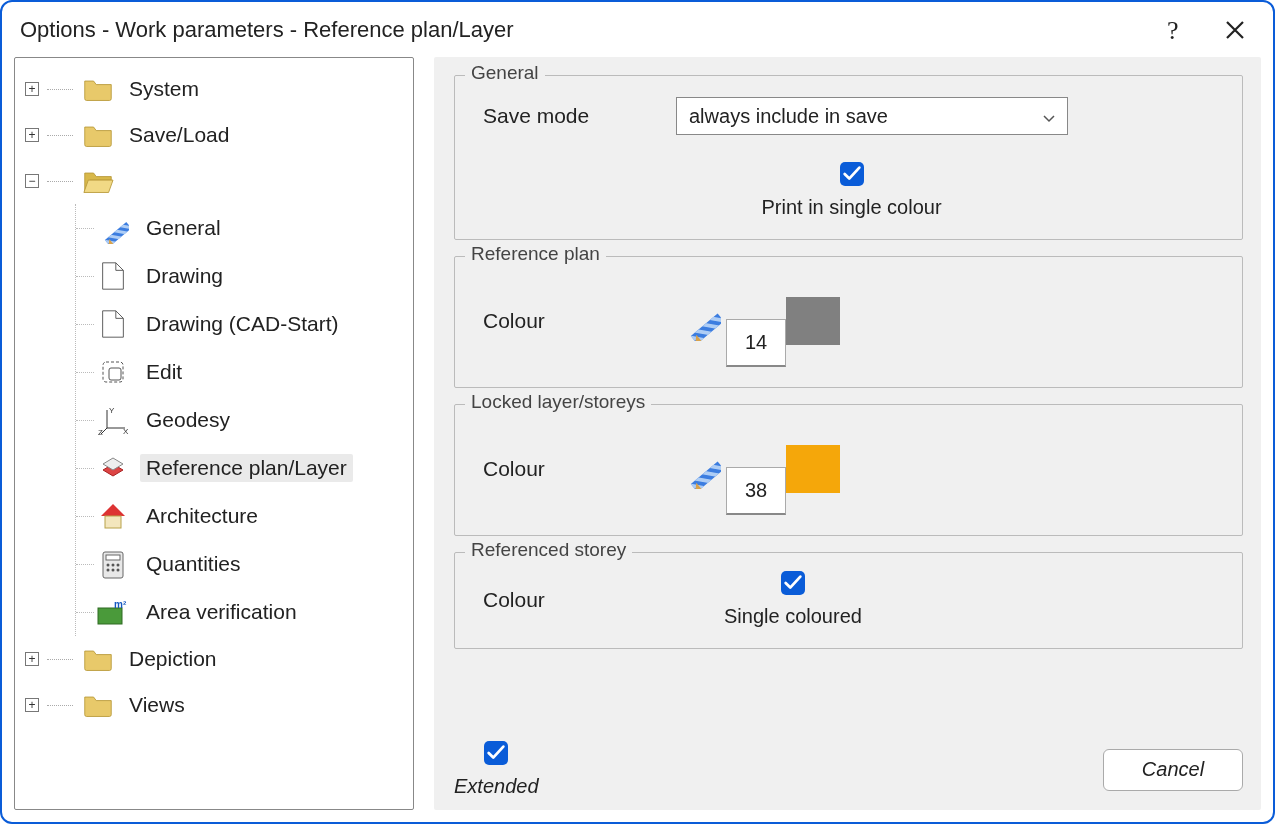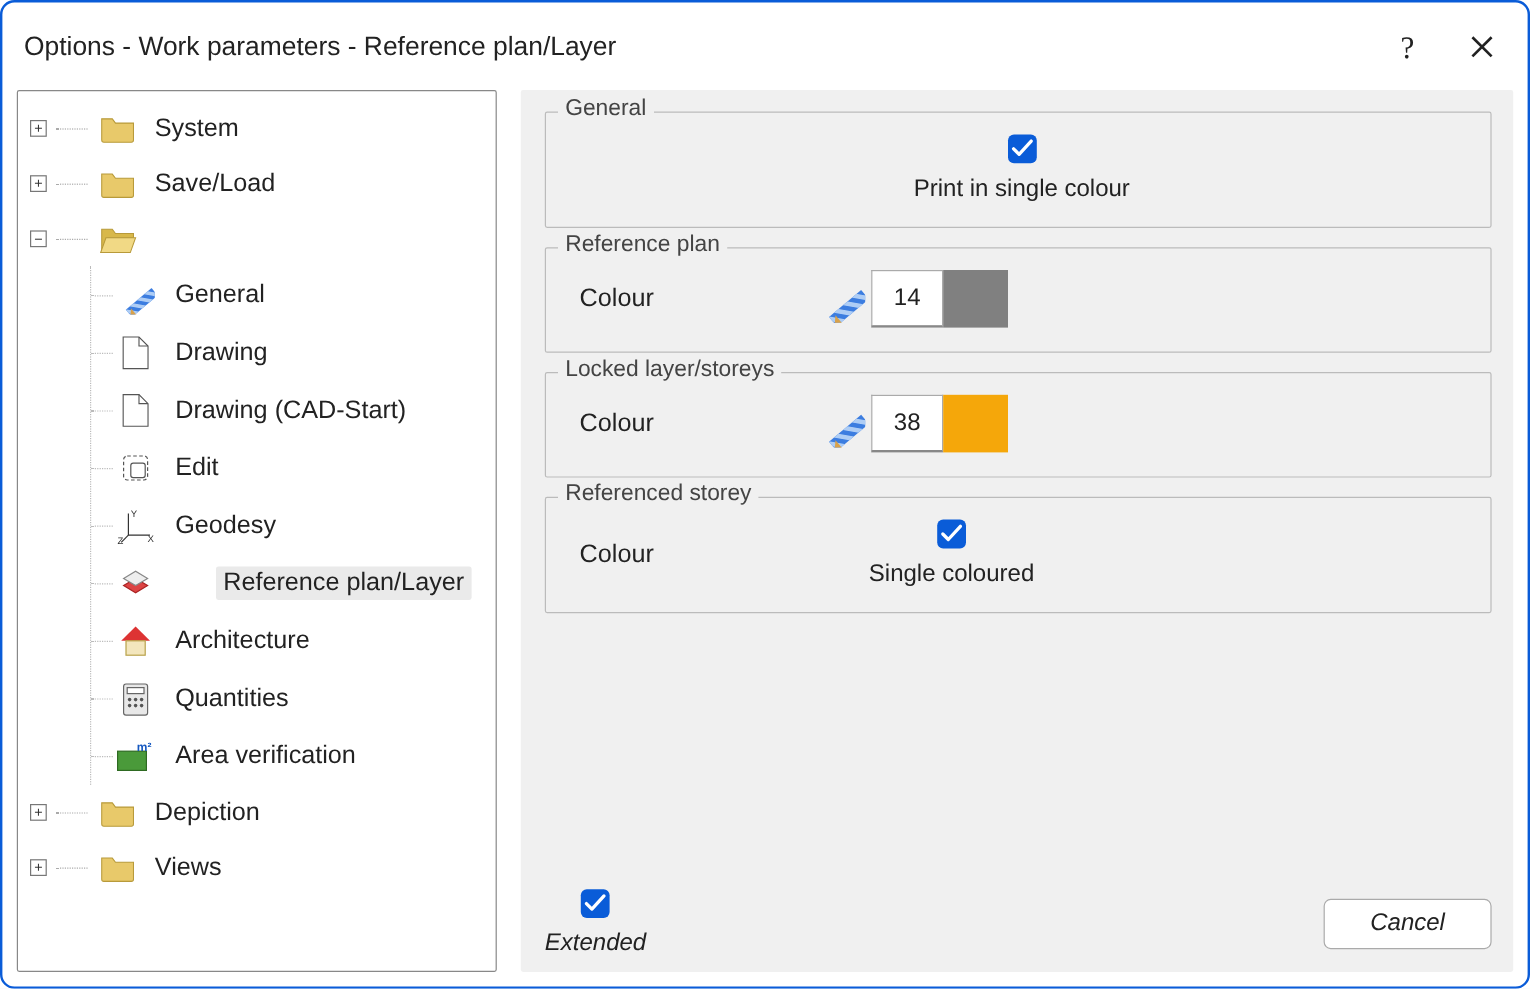--- a/index.html
+++ b/index.html
@@ -14,21 +14,21 @@
     width: 1275px;
     height: 824px;
     border: 2px solid #0a5cd8;
     border-radius: 12px;
     position: relative;
     display: flex;
     flex-direction: column;
     overflow: hidden;
   }
   .titlebar {
-    height: 73px;
+    height: 55px;
     display: flex;
     align-items: center;
     padding: 0 18px;
   }
   .title-text {
     flex: 1;
     font-size: 22px;
     color: #222;
   }
   .title-actions {
@@ -84,21 +84,21 @@
     display: flex; align-items: center; justify-content: center;
     font-size: 12px; line-height: 1;
     color: #333;
     cursor: pointer;
   }
   .tree-icon {
     width: 34px; height: 30px;
     display: flex; align-items: center; justify-content: center;
   }
   .tree-label { white-space: nowrap; padding: 2px 6px; border-radius:2px; }
-  .tree-label.selected { background: #eaeaea; margin-left: 40px; }
+  .tree-label.selected { background: #eaeaea; }
   .dotted-stub {
     width: 26px; height: 1px;
     border-top: 1px dotted #aaa;
   }
 
   
   .top-row { padding-left: 4px; }
 
   
   .group {
@@ -161,20 +161,21 @@
     display: flex; align-items: center; justify-content: center;
     cursor: pointer;
   }
   .num-box {
     width: 60px; height: 48px;
     border: 1px solid #aaa;
     border-bottom: 2px solid #888;
     background: #fff;
     display: flex; align-items: center; justify-content: center;
     font-size: 20px;
+    margin-top: 44px;
   }
   .swatch {
     width: 54px; height: 48px;
     cursor: pointer;
   }
 
   
   .footer-row {
     display: flex;
     align-items: center;
@@ -412,20 +413,29 @@
           </div>
         <div class="tree-label">Views</div>
       </div>
 
     </div>
 
     <div class="content-pane">
 
       <div class="group">
         <div class="group-legend">General</div>
+        <div class="form-row" style="margin-bottom:24px;">
+          <div class="form-label">Save mode</div>
+          <div class="select">
+            <span>always include in save</span>
+            <span><svg width="16" height="12" viewBox="0 0 16 12">
+                  <use href="#chev-down"></use>
+                </svg></span>
+          </div>
+        </div>
         <div class="check">
           <div class="check-box">
               <svg width="22" height="22" viewBox="0 0 24 24">
                 <use href="#checkmark"></use>
               </svg>
             </div>
           <span>Print in single colour</span>
         </div>
       </div>
 

